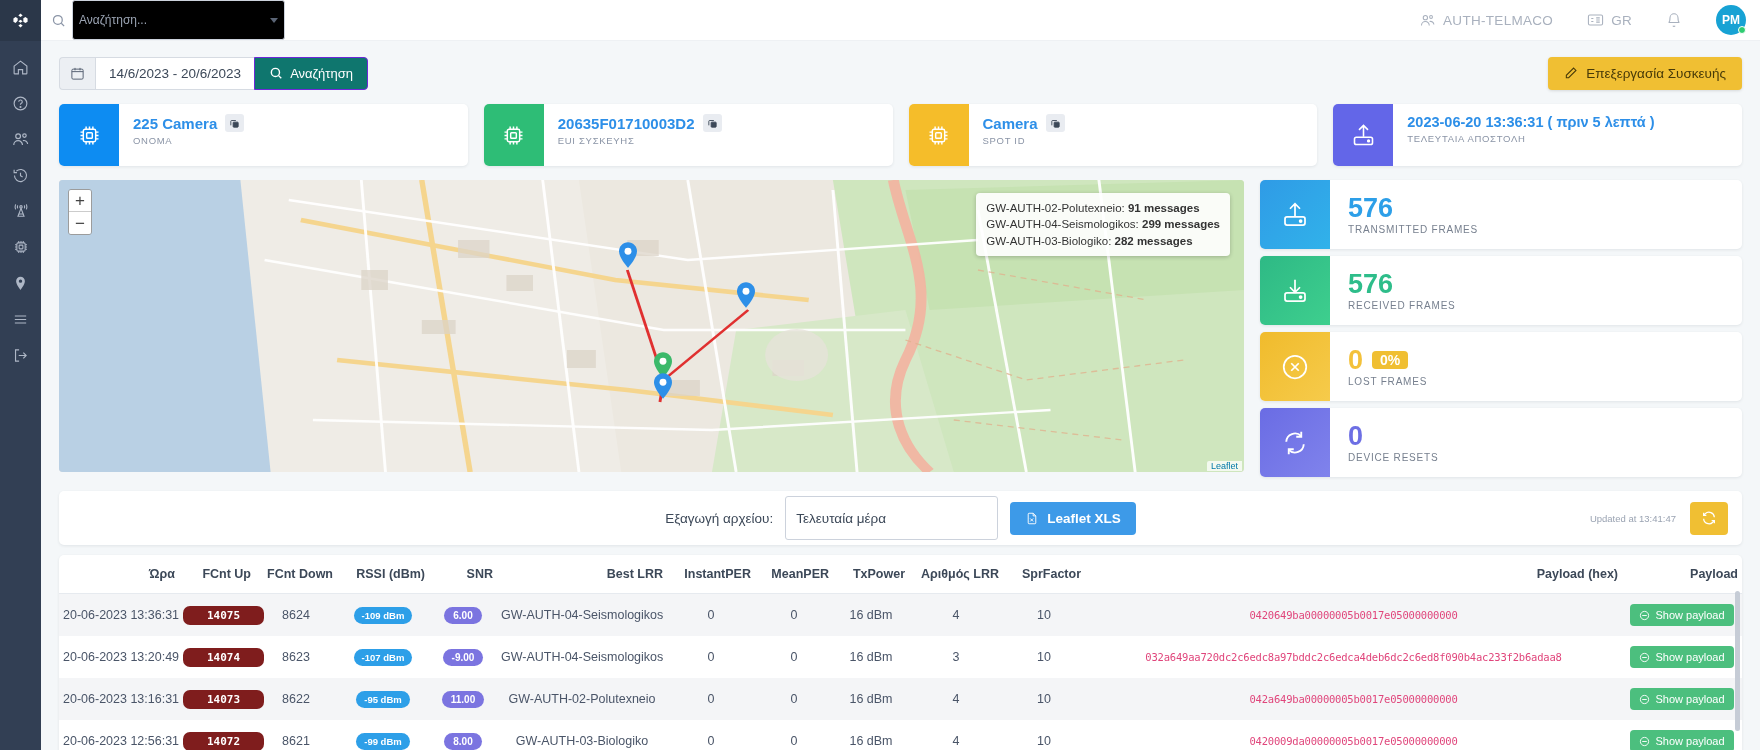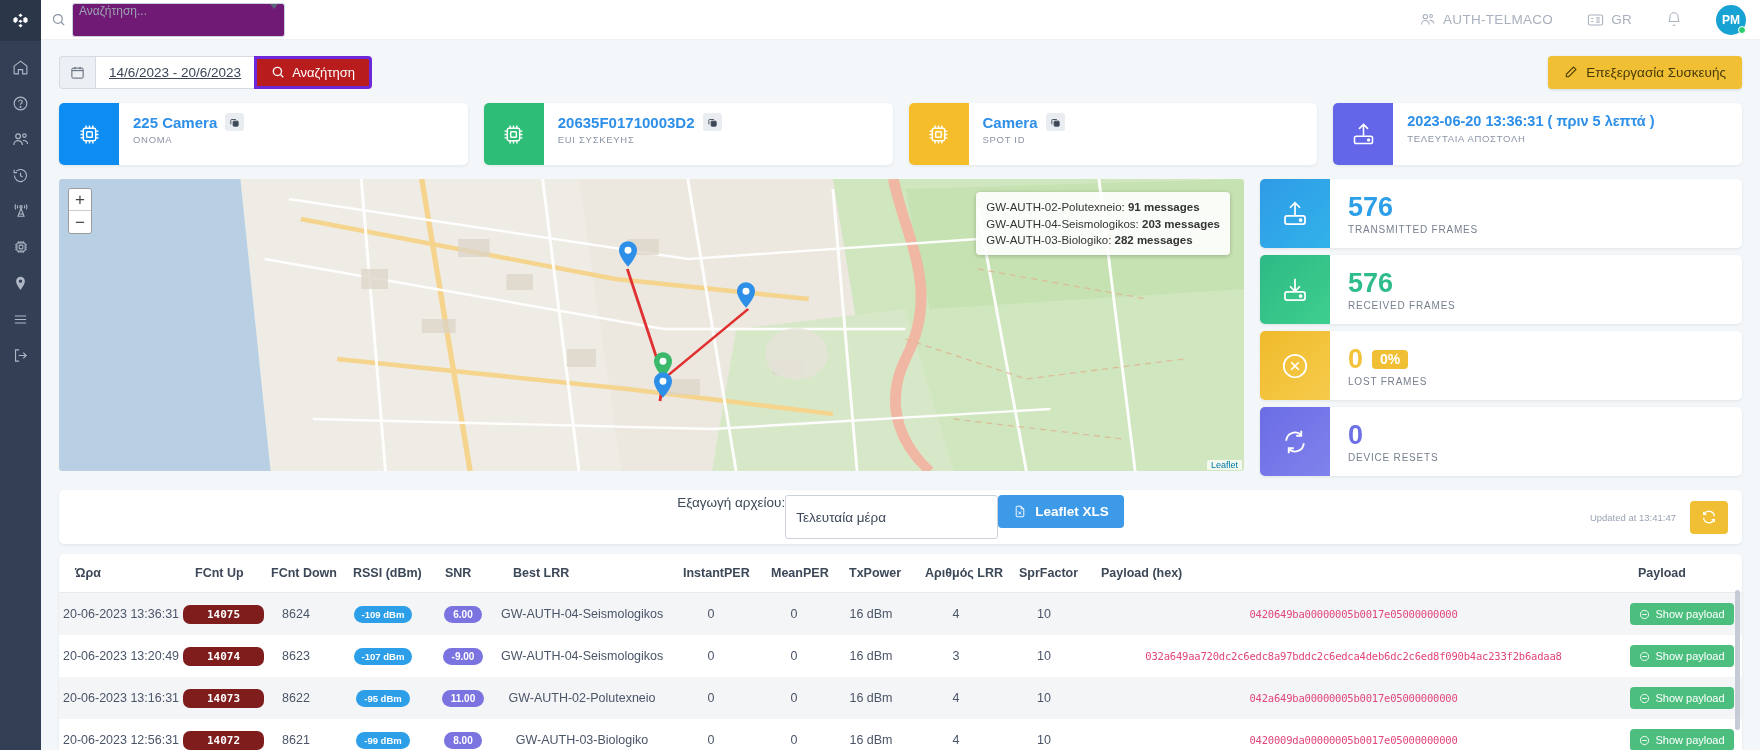--- a/index.html
+++ b/index.html
@@ -35,22 +35,22 @@
   .main { flex: 1 1 auto; display: flex; flex-direction: column; min-width: 0; }
 
   
   .topbar {
     height: 41px; background: #fff; display: flex; align-items: center;
     padding: 0 14px 0 10px; border-bottom: 1px solid #eef1f4;
   }
   .search-wrap { display: flex; align-items: center; gap: 6px; }
   .search-ico { color:#8a94a6; display:flex; }
   .search-box {
-    width: 213px; height: 34px; border: 1px solid #ccd2dc; border-radius: 3px;
-    background:#701a75; display: flex; align-items: flex-start; padding: 0 6px;
+    width: 213px; height: 40px; border: 1px solid #ccd2dc; border-radius: 3px;
+    background:#000000; display: flex; align-items: center; padding: 0 6px;
     font-size: 12px; color:#9aa3b2; justify-content: space-between;
   }
   .caret-dn { width:0;height:0;border-left:4px solid transparent;border-right:4px solid transparent;border-top:5px solid #5a6475; }
   .topbar-right { margin-left: auto; display: flex; align-items: center; gap: 34px; }
   .tb-item { display: flex; align-items: center; gap: 7px; color:#a9b1be; font-size: 13.5px; letter-spacing:.3px;}
   .avatar {
     width: 30px; height: 30px; border-radius: 50%;
     background: #17a2d4; color:#fff; font-weight: bold; font-size: 12px;
     display:flex; align-items:center; justify-content:center; position: relative;
   }
@@ -67,24 +67,23 @@
   .date-group { display:flex; align-items: stretch; height: 33px; }
   .cal-btn {
     width: 36px; background: #eceff3; border: 1px solid #d6dbe2; border-right: none;
     border-radius: 4px 0 0 4px; display:flex;align-items:center;justify-content:center; color:#5a6475;
     cursor:pointer;
   }
   .date-input {
     border: 1px solid #d6dbe2; border-right:none; background:#fff;
     display:flex; align-items:center; padding: 0 13px; font-size: 13.5px; color:#3c4858;
     min-width: 152px;
-    text-decoration: underline;
   }
   .search-btn {
-    background:#b91c1c; color:#fff; border:3px solid #6d28d9; border-radius: 0 4px 4px 0;
+    background:#0f766e; color:#fff; border:1px solid #6d28d9; border-radius: 0 4px 4px 0;
     display:flex;align-items:center;gap:7px; padding: 0 14px; font-size:13px; cursor:pointer;
   }
   .edit-btn {
     margin-left:auto; background:#f0bf33; color:#473a08; border:none; border-radius:4px;
     height:33px; display:flex;align-items:center;gap:8px; padding:0 16px; font-size:13.5px; cursor:pointer;
     box-shadow: 0 1px 3px rgba(0,0,0,.12);
   }
 
   
   .cards { display:flex; gap: 16px; margin-bottom: 14px; }
@@ -134,41 +133,41 @@
   .map-tip b { font-weight:bold; }
   .leaflet-credit {
     position:absolute; right:2px; bottom:1px; z-index:5; font-size:9px; color:#0078A8;
     background:rgba(255,255,255,.75); padding:0 4px; border-radius:2px 0 0 0;
   }
   .pin { position:absolute; z-index:4; transform: translate(-50%,-100%); }
 
   
   .panel { background:#fff; border-radius:5px; box-shadow:0 1px 3px rgba(30,40,60,.09); }
   .exportbar { display:flex; align-items:center; height:54px; padding: 0 14px; position:relative; }
-  .exp-center { margin: 17px auto; display:flex; align-items:flex-start; }
+  .exp-center { margin: 17px auto; display:flex; align-items:center; gap:12px; }
   .exp-lbl { font-size:13.5px; color:#3c4858; }
   .exp-select {
     width: 213px; height:44px; border:1px solid #ccd2dc; border-radius:3px; background:#fff;
     display:flex;align-items:center;padding:0 10px; font-size:13.5px; color:#3c4858;
   }
   .exp-btn {
     background:#3d9ae8;color:#fff;border:none;border-radius:4px;height:33px;
     display:flex;align-items:center;gap:8px;padding:0 15px;font-size:13.5px;cursor:pointer;font-weight:bold;
   }
   .upd-txt { position:absolute; right: 66px; font-size:9.5px; color:#9aa3b2; }
   .refresh-btn {
     position:absolute; right:14px; width:38px;height:33px;background:#f0bf33;border:none;border-radius:4px;
     display:flex;align-items:center;justify-content:center;color:#fff;cursor:pointer;
   }
 
   
   .table-wrap { margin-top: 10px; background:#fff; border-radius:5px 5px 0 0; box-shadow:0 1px 3px rgba(30,40,60,.09); position:relative; overflow:hidden;}
   table { width:100%; border-collapse: collapse; table-layout: fixed; }
   th {
-    font-size: 12.5px; font-weight:bold; color:#3c4858; padding: 12px 16px; text-align:left;
+    font-size: 12.5px; font-weight:bold; color:#3c4858; padding: 12px 4px; text-align:right;
     border-bottom: 1px solid #e6eaef; white-space:nowrap;
   }
   td { padding: 10px 4px; text-align:center; font-size:12.5px; color:#4a5568; white-space:nowrap; }
   tbody tr:nth-child(odd) { background:#f4f5f7; }
   .chip-dark { background:#7f1d1d;color:#fff;font-size:11px;font-weight:bold;border-radius:7px;padding:3px 24px;font-family:"DejaVu Sans Mono",monospace;}
   .chip-blue { background:#2d9fe8;color:#fff;font-size:9.5px;font-weight:bold;border-radius:9px;padding:3px 8px;}
   .chip-purple{ background:#7b74e0;color:#fff;font-size:10px;font-weight:bold;border-radius:9px;padding:3px 9px;}
   .hexcell { font-family:"DejaVu Sans Mono", monospace; font-size:10.5px; color:#e0457b; letter-spacing:-.2px; }
   .pl-btn {
     background:#4cbf7e;color:#fff;border:none;border-radius:4px;padding:5px 9px;font-size:11px;
@@ -459,21 +458,21 @@
             <circle cx="610" cy="175" r="26" fill="#e6e2d9" opacity=".8"></circle>
           </svg>
 
           <div class="map-zoom">
             <div>+</div>
             <div>−</div>
           </div>
 
           <div class="map-tip">
             <div><span>GW-AUTH-02-Polutexneio</span>: <b>91 messages</b></div>
-            <div><span>GW-AUTH-04-Seismologikos</span>: <b>203 messages</b></div>
+            <div><span>GW-AUTH-04-Seismologikos</span>: <b>299 messages</b></div>
             <div><span>GW-AUTH-03-Biologiko</span>: <b>282 messages</b></div>
           </div>
 
           <svg width="100%" height="292" style="position:absolute;inset:0;z-index:3" preserveAspectRatio="none" viewBox="0 0 980 292">
             <path d="M500 200 L470 90" stroke="#e03030" stroke-width="2.4" fill="none"></path>
             <path d="M500 200 L570 130" stroke="#e03030" stroke-width="2.4" fill="none"></path>
             <path d="M500 200 L497 222" stroke="#e03030" stroke-width="2.4" fill="none"></path>
           </svg>
 
           <div class="pin" style="left:48%;top:31%">

